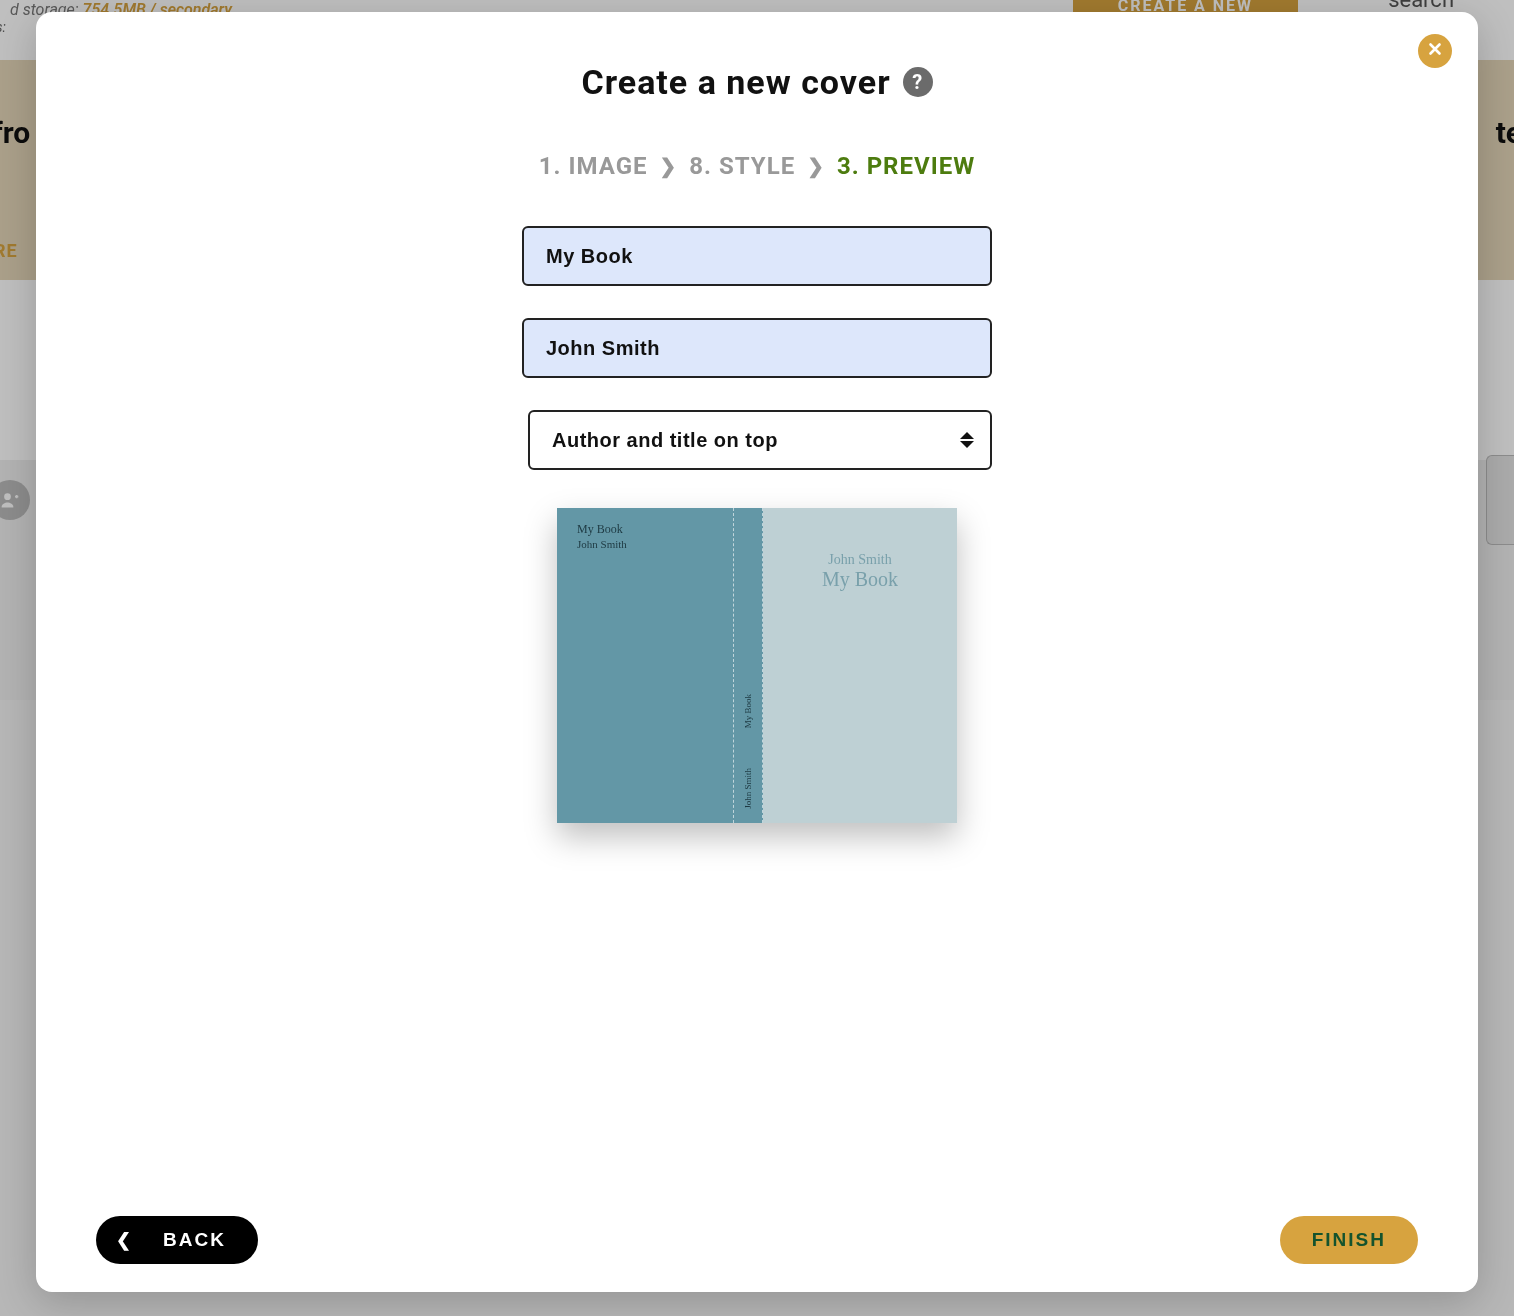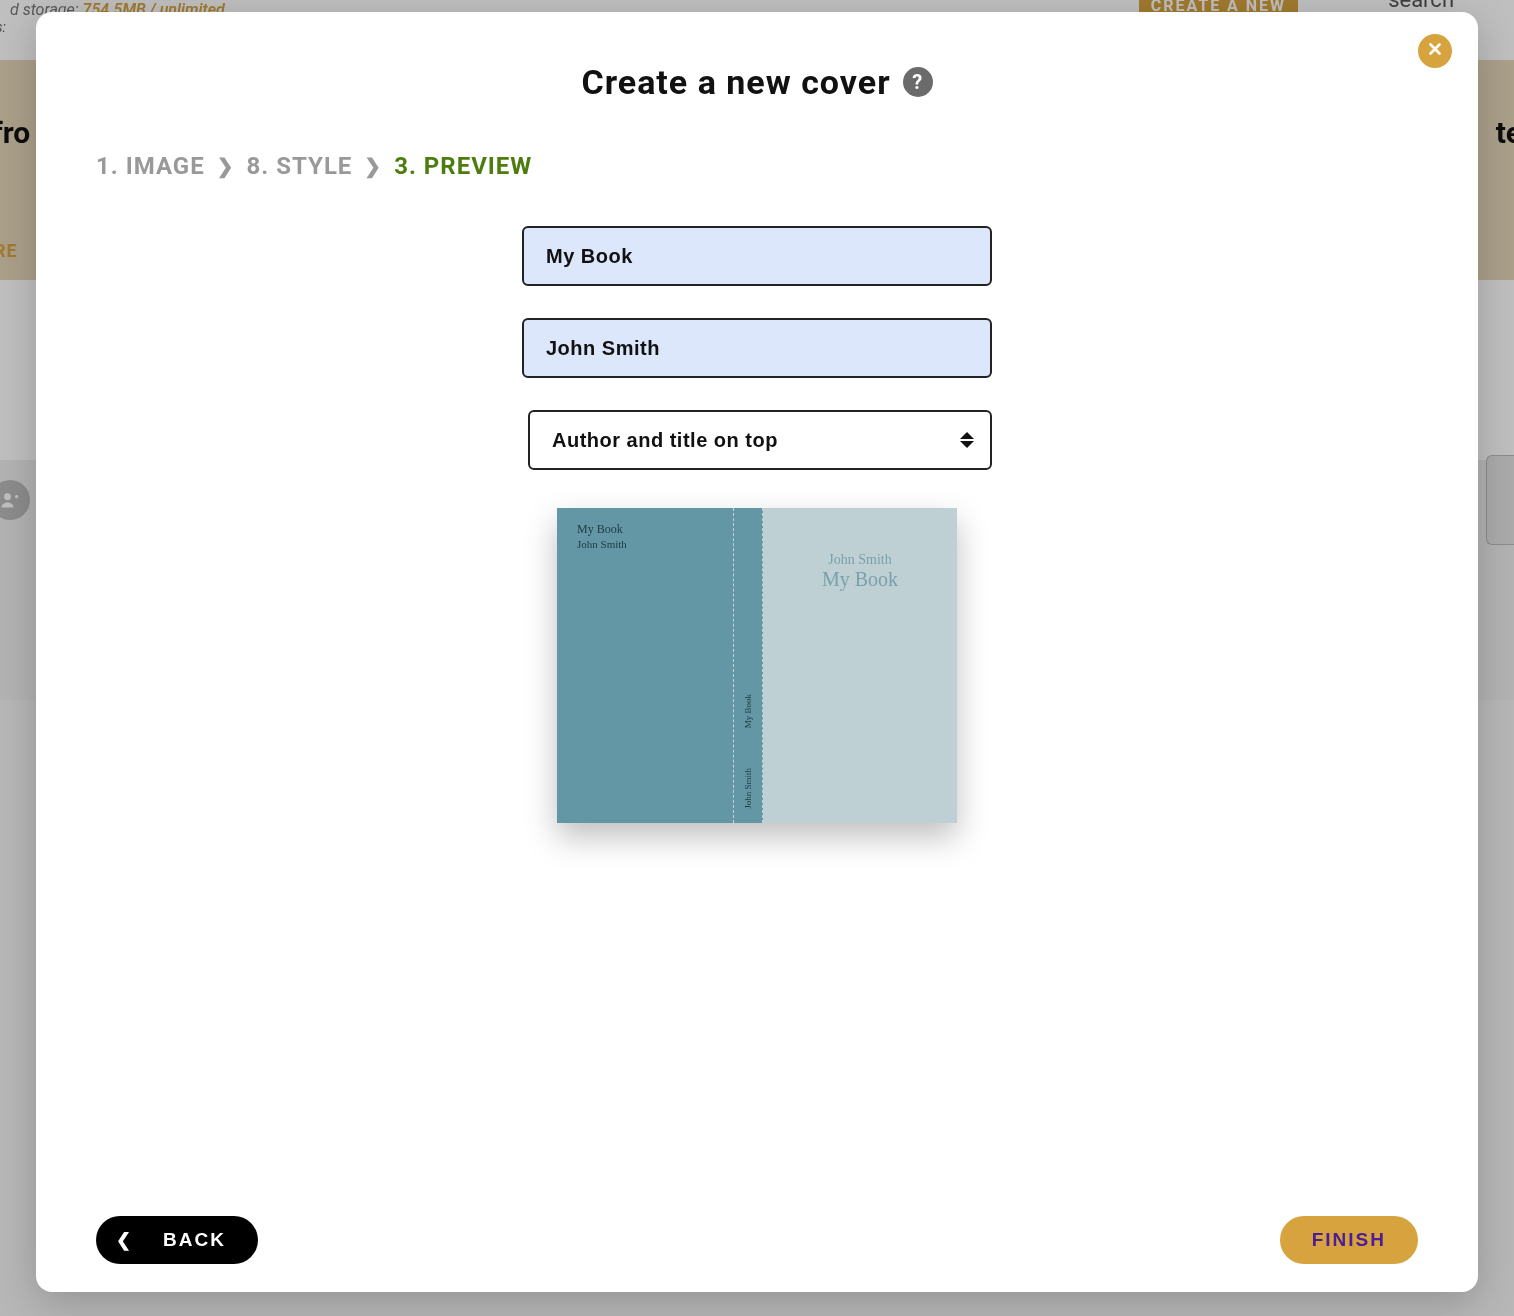--- a/index.html
+++ b/index.html
@@ -33,21 +33,21 @@
   }
   .bg-storage .val { color: #d7a33f; font-weight: 600; }
   .bg-credits { font-size: 14px; font-style: italic; color: #666; margin-left: -30px; }
   .bg-topstrip .spacer { flex: 1; }
   .bg-create-btn {
     background: #d7a33f;
     color: #fff;
     font-weight: 700;
     letter-spacing: 2px;
     font-size: 16px;
-    padding: 6px 12px;
+    padding: 6px 45px;
     margin-right: 90px;
     height: 14px;
     overflow: hidden;
     line-height: 0px;
   }
   .bg-search {
     font-size: 22px;
     color: #555;
     margin-right: 50px;
     line-height: 0px;
@@ -170,20 +170,21 @@
 
   .steps {
     margin-top: 50px;
     text-align: center;
     font-size: 24px;
     font-weight: 700;
     letter-spacing: 1px;
     color: #999;
     display: flex;
     align-items: center;
+    justify-content: center;
     gap: 12px;
   }
   .steps .active { color: #4d7c0f; }
   .steps .chev { color: #999; font-size: 20px; }
 
   .form-col {
     width: 470px;
     margin: 46px auto 0 auto;
     display: flex;
     flex-direction: column;
@@ -305,33 +306,33 @@
     font-size: 19px;
     font-weight: 700;
     letter-spacing: 2px;
     cursor: pointer;
     display: inline-flex;
     align-items: center;
     gap: 30px;
   }
   .btn-back { background: #000; color: #fff; padding-left: 20px; }
   .btn-back .chev { font-size: 18px; }
-  .btn-finish { background: #d7a33f; color: #4c1d95; text-align: center; }
+  .btn-finish { background: #d7a33f; color: #14532d; text-align: center; }
 </style>
 </head>
 <body>
 
 <div class="bg-page">
   <div class="bg-topstrip">
     <div>
       <div class="bg-storage">
         <span>d storage:</span>
         <span class="val">754.5MB</span>
         <span class="val">/</span>
-        <span class="val">unlimited</span>
+        <span class="val">secondary</span>
       </div>
       <div class="bg-credits">dits:</div>
     </div>
     <div class="spacer"></div>
     <div class="bg-create-btn">CREATE A NEW</div>
     <div class="bg-search">search</div>
   </div>
   <div class="bg-tan-band">
     <div class="frag-left">fro</div>
     <div class="frag-right">te</div>

